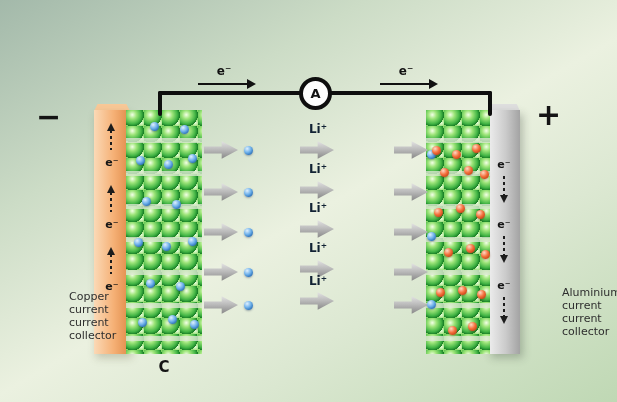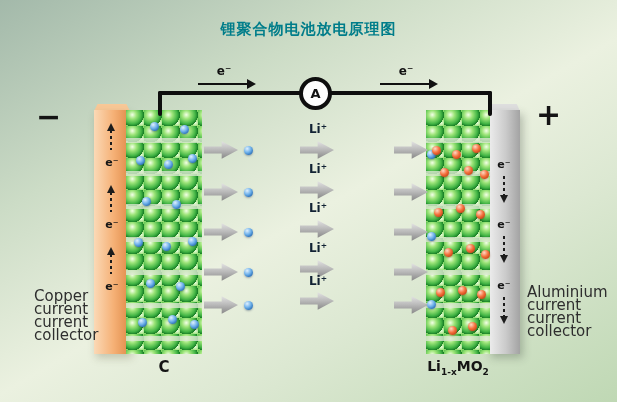--- a/index.html
+++ b/index.html
@@ -53,32 +53,31 @@
   .li-label{position:absolute;font-size:12px;font-weight:bold;color:#112233;width:44px;text-align:center;}
   
   .e-label{position:absolute;font-size:11px;font-weight:bold;color:#151515;width:32px;text-align:center;}
   .dash{position:absolute;width:2px;height:20px;
     background-image:repeating-linear-gradient(to bottom,#1c1c1c 0 3px,transparent 3px 6px);}
   .dash.up::before{content:"";position:absolute;top:-7px;left:-3.5px;width:0;height:0;
     border-bottom:8px solid #1c1c1c;border-left:4.5px solid transparent;border-right:4.5px solid transparent;}
   .dash.down::after{content:"";position:absolute;bottom:-7px;left:-3.5px;width:0;height:0;
     border-top:8px solid #1c1c1c;border-left:4.5px solid transparent;border-right:4.5px solid transparent;}
   
-  .collector-text{position:absolute;font-size:15px;line-height:13px;color:#2e2e2e;}
+  .collector-text{position:absolute;font-size:11px;line-height:13px;color:#2e2e2e;margin-left:35px;}
   .electrode-label{position:absolute;font-weight:bold;color:#141414;text-align:center;}
   .electrode-label sub{font-size:9px;}
   .elyte-label{position:absolute;left:206px;top:316px;width:228px;text-align:center;
     font-size:12px;font-weight:600;color:#2b4a4a;}
 </style>
 </head>
 <body>
 
 <div class="stage">
 
-  <div class="title">锂聚合物电池放电原理图</div>
 
   <div class="sign" style="left:36px;top:102px;">−</div>
   <div class="sign" style="left:536px;top:100px;">+</div>
 
   <div class="slab-top copper-top"></div>
   <div class="slab copper"></div>
   <div class="slab-top alu-top"></div>
   <div class="slab alu"></div>
   <div class="balls graphite"></div>
   <div class="balls cathode"></div>
@@ -183,17 +182,14 @@
 
   <div class="collector-text" style="left:527px;top:286px;">
     <div>Aluminium</div>
     <div>current</div>
     <div>current</div>
     <div>collector</div>
   </div>
 
   <div class="electrode-label" style="left:126px;top:358px;width:76px;font-size:15px;">C</div>
 
-  <div class="electrode-label" style="left:396px;top:358px;width:124px;font-size:14px;">
-    <span>Li</span><sub>1-x</sub><span>MO</span><sub>2</sub>
-  </div>
 
 </div>
 
 </body></html>

